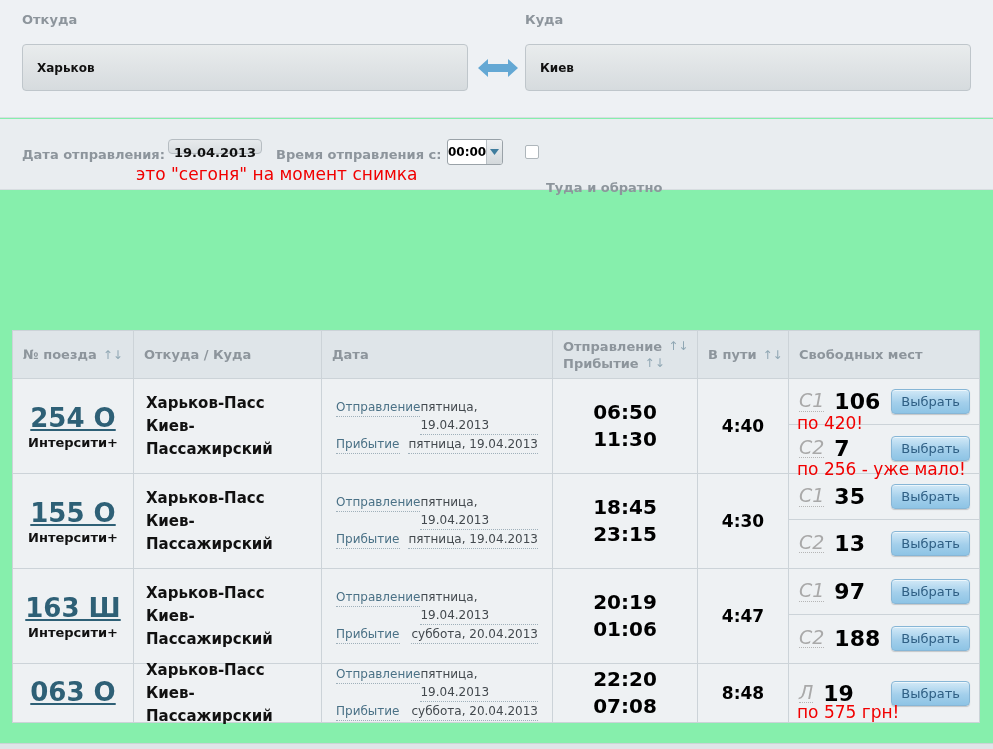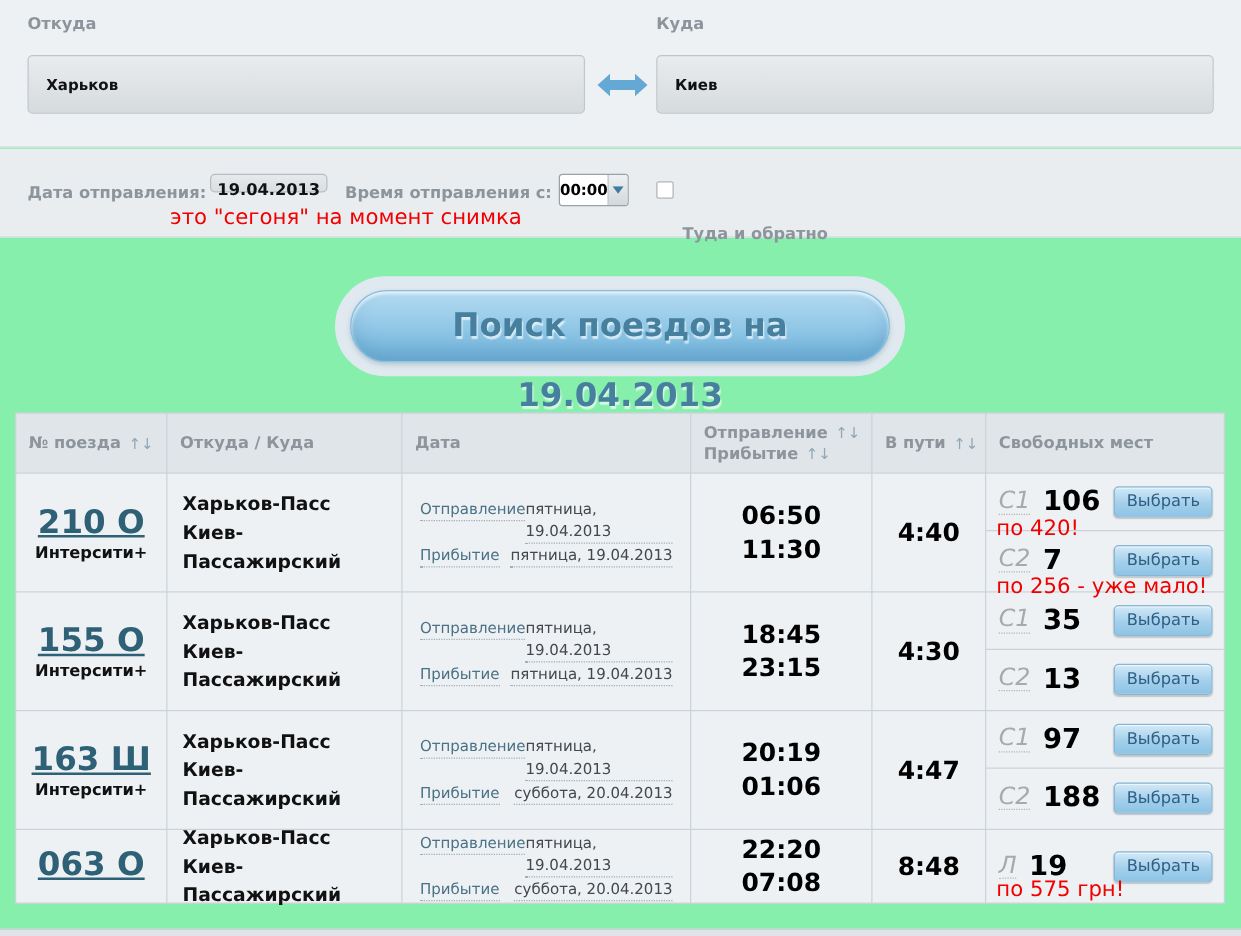--- a/index.html
+++ b/index.html
@@ -74,21 +74,21 @@
              font-size:15px; font-weight:bold; color:#111; line-height:23px; }
 
   .c-date { display:flex; flex-direction:column; justify-content:center; padding:0 14px; }
   .dline { display:flex; align-items:baseline; line-height:18px; }
   .dlabel { font-size:12px; color:#4a7186; border-bottom:1px dotted #9fb0ba; }
   .dval { font-size:12px; color:#43494e; margin-left:auto; border-bottom:1px dotted #9fb0ba; }
 
   .c-time { display:flex; flex-direction:column; align-items:center; justify-content:center;
             font-size:20px; font-weight:bold; color:#000; line-height:27px; }
   .c-dur { display:flex; align-items:center; justify-content:center;
-           font-size:20px; font-weight:bold; color:#000; }
+           font-size:17px; font-weight:bold; color:#000; }
 
   .c-seats { display:flex; flex-direction:column; }
   .seatrow { position:relative; display:flex; align-items:center; padding:0 9px 0 10px;
              height:46px; }
   .seatrow.first { border-bottom:1px solid #ccd3d8; }
   .seatrow.only { height:100%; }
   .scls { font-size:19px; font-style:italic; color:#a9a9a9; border-bottom:1px dotted #b5b5b5;
           line-height:1.05; }
   .scnt { font-size:22px; font-weight:bold; color:#000; margin-left:10px; }
   .pick { margin-left:auto; padding:4px 9px; font-family:"DejaVu Sans",sans-serif;
@@ -129,25 +129,20 @@
         <svg width="9" height="6" viewBox="0 0 9 6">
             <path d="M0 0 L4.5 6 L9 0 Z" fill="#3f7d9e"></path>
           </svg>
       </span>
     </div>
     <span class="checkbox"></span>
     <div class="dt-label lbl-round">Туда и обратно</div>
     <div class="annotation-red">это "сегоня" на момент снимка</div>
   </div>
 
-  <div class="sec-search">
-    <div class="halo">
-      <button class="search-btn">Поиск поездов на 19.04.2013</button>
-    </div>
-  </div>
 
   <div class="tbl">
 
     <div class="th">
       <span>№ поезда</span>
       <span class="sort">↑↓</span>
     </div>
     <div class="th">
       <span>Откуда / Куда</span>
     </div>
@@ -166,21 +161,21 @@
     </div>
     <div class="th">
       <span>В пути</span>
       <span class="sort">↑↓</span>
     </div>
     <div class="th">
       <span>Свободных мест</span>
     </div>
 
     <div class="cell c-num">
-      <a class="train-link">210 О</a>
+      <a class="train-link">254 О</a>
       <div class="cat">Интерсити+</div>
     </div>
     <div class="cell c-route">
       <div>Харьков-Пасс</div>
       <div>Киев-Пассажирский</div>
     </div>
     <div class="cell c-date">
       <div class="dline">
         <span class="dlabel">Отправление</span>
         <span class="dval">пятница, 19.04.2013</span>

